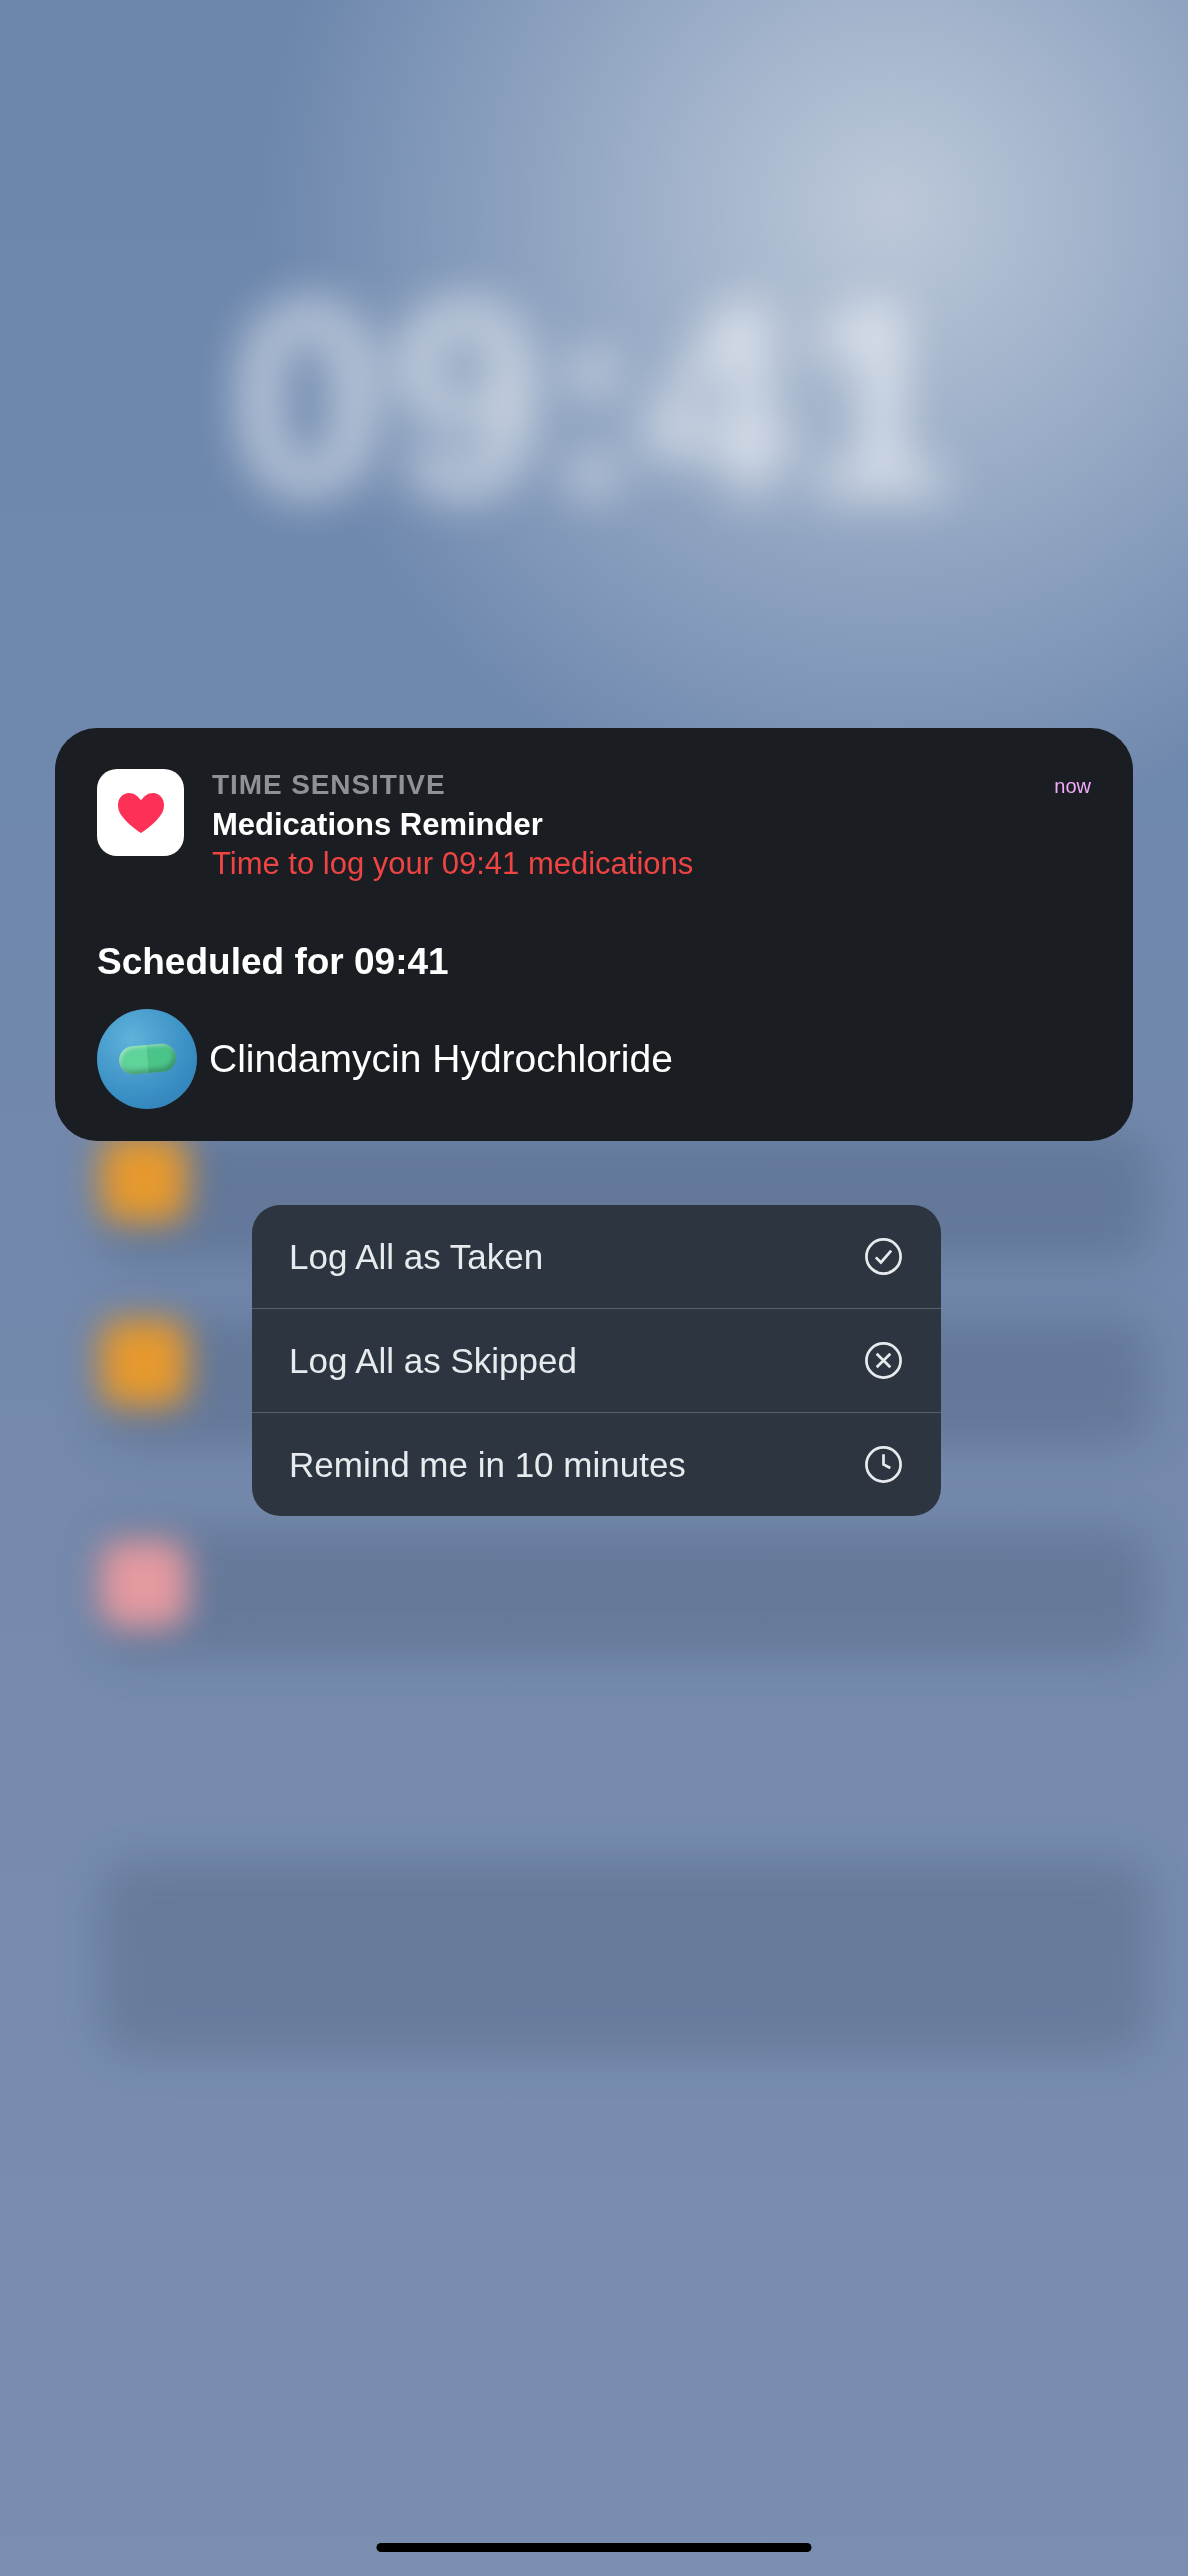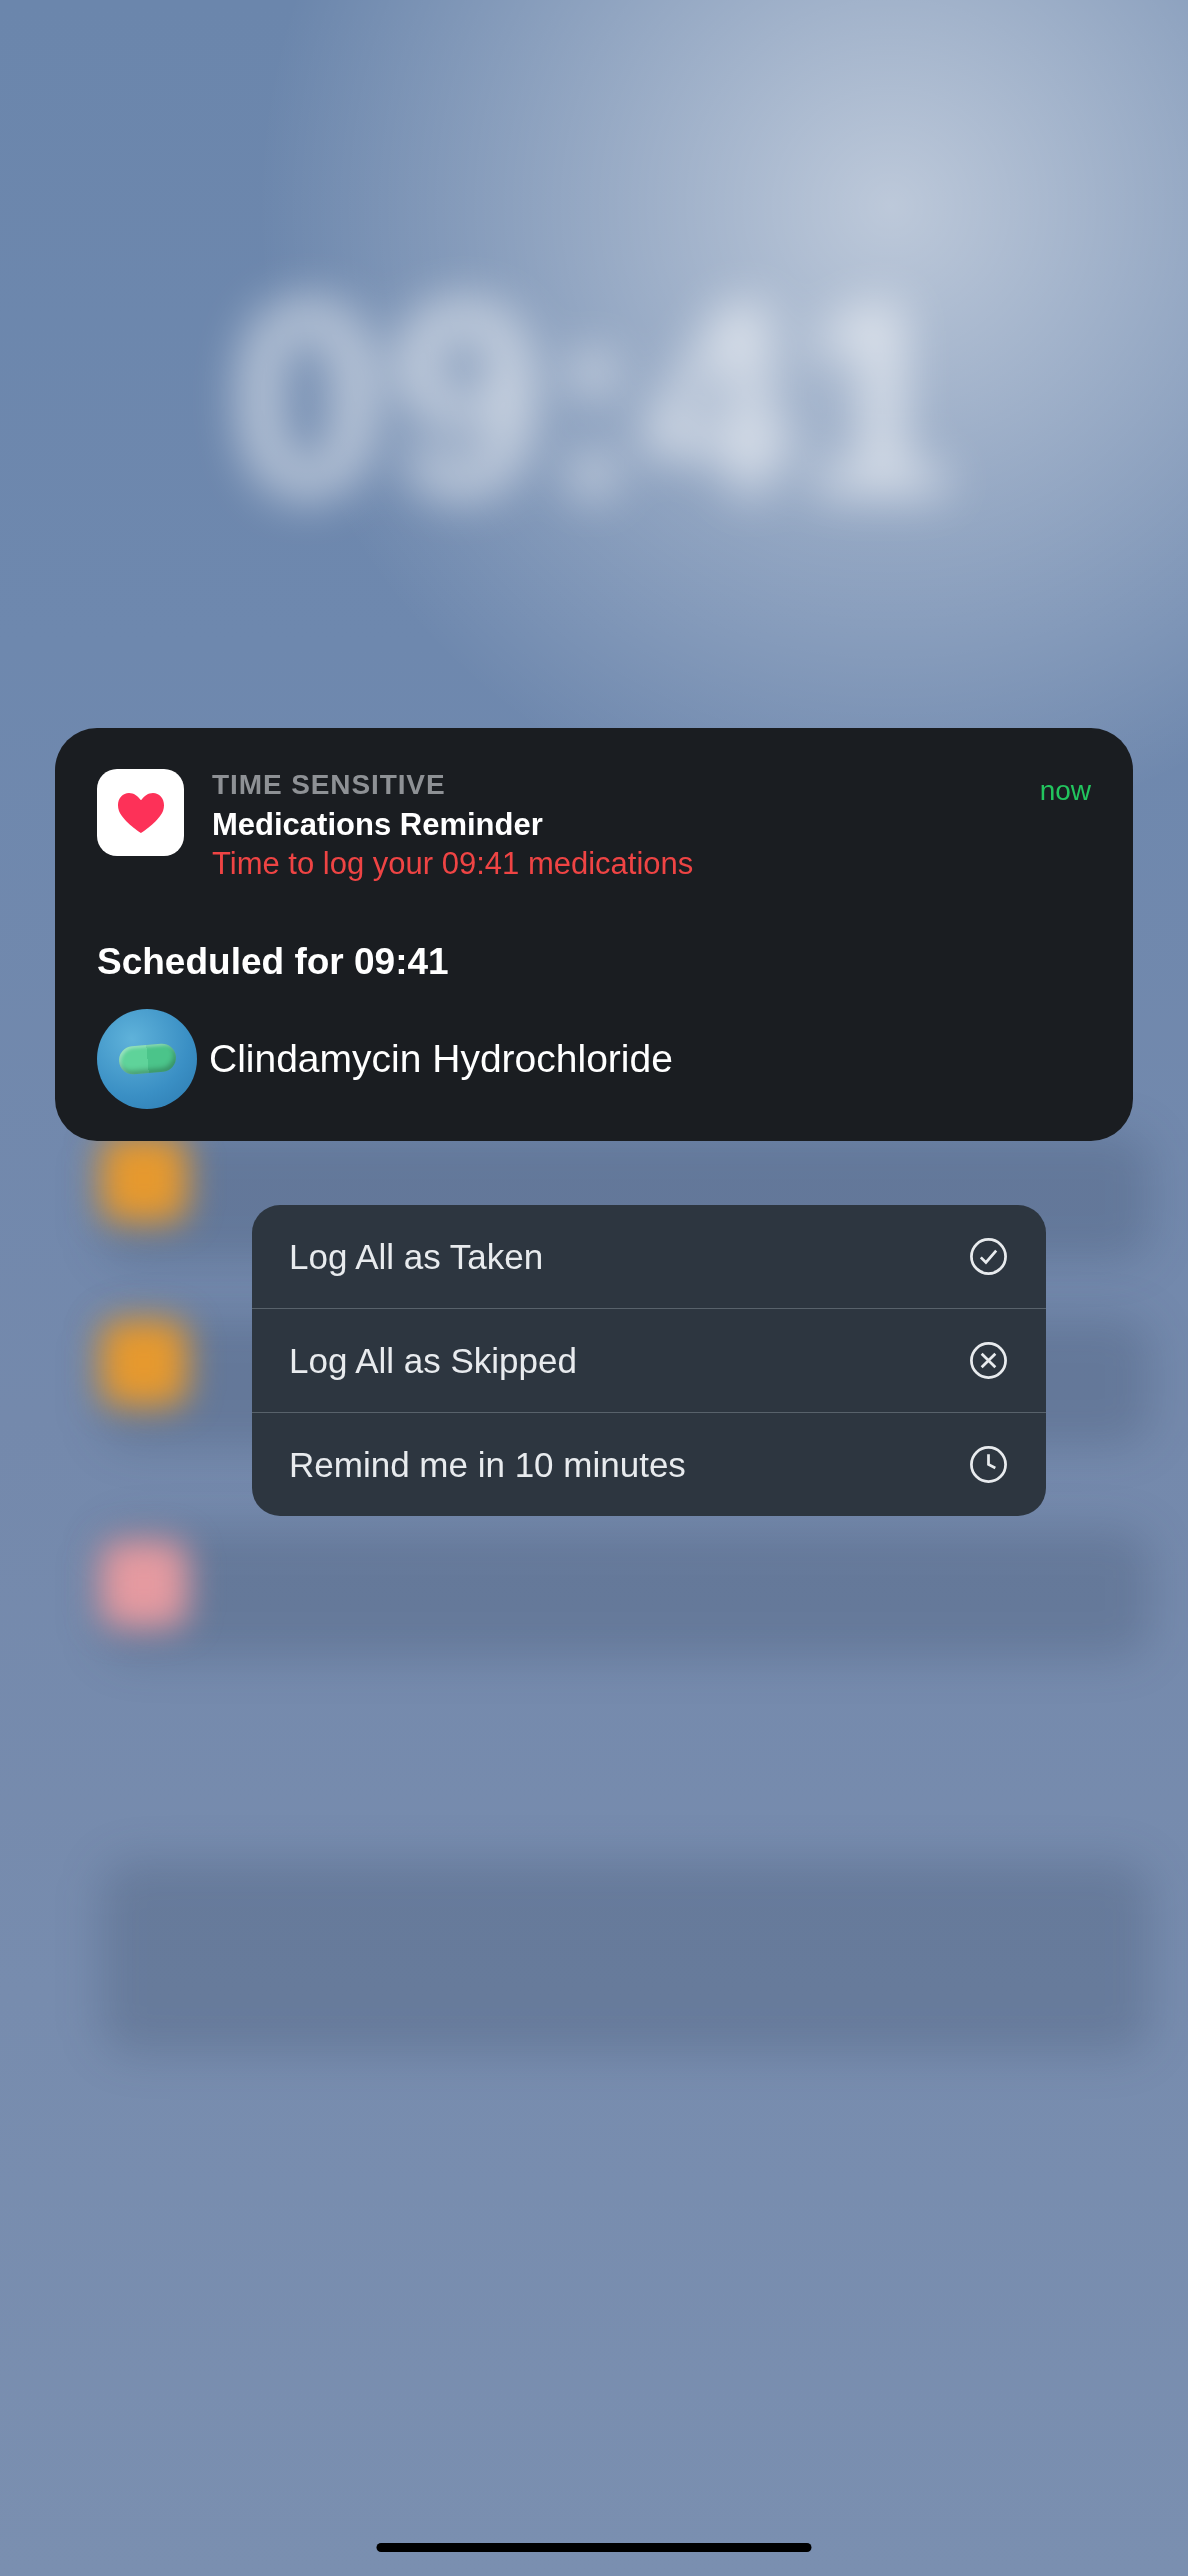--- a/index.html
+++ b/index.html
@@ -72,22 +72,22 @@
       font-weight: 700;
       margin-top: 5.5px;
     }
     .subtitle {
       color:#ef4444;
       font-size: 31px;
       font-weight: 400;
       margin-top: 3.7px;
     }
     .ts {
-      color:#22c55e;
-      font-size: 28px;
+      color:#f0abfc;
+      font-size: 20px;
       font-weight: 500;
       padding-top: 5.5px;
     }
     .sched {
       margin-top: 59px;
       font-size: 37px;
       font-weight: 700;
       color:#fff;
     }
     .med-row {
@@ -109,21 +109,21 @@
       box-shadow: inset -1.8px -3.7px 5.5px rgba(0,0,0,0.25), inset 1.8px 1.8px 3.7px rgba(255,255,255,0.4);
       transform: rotate(-5deg);
     }
     .med-name { font-size: 39px; font-weight: 500; color:#fff; }
 
     
     .menu {
       position:absolute;
       left: 252px;
       top: 1205px;
-      width: 794px;
+      width: 689px;
       background: #2d3640;
       border-radius: 28px;
       overflow:hidden;
     }
     .menu-item {
       display:flex; align-items:center; justify-content:space-between;
       padding: 31px 37px;
       font-size: 35px;
       font-weight: 400;
       color:#e8ebee;

